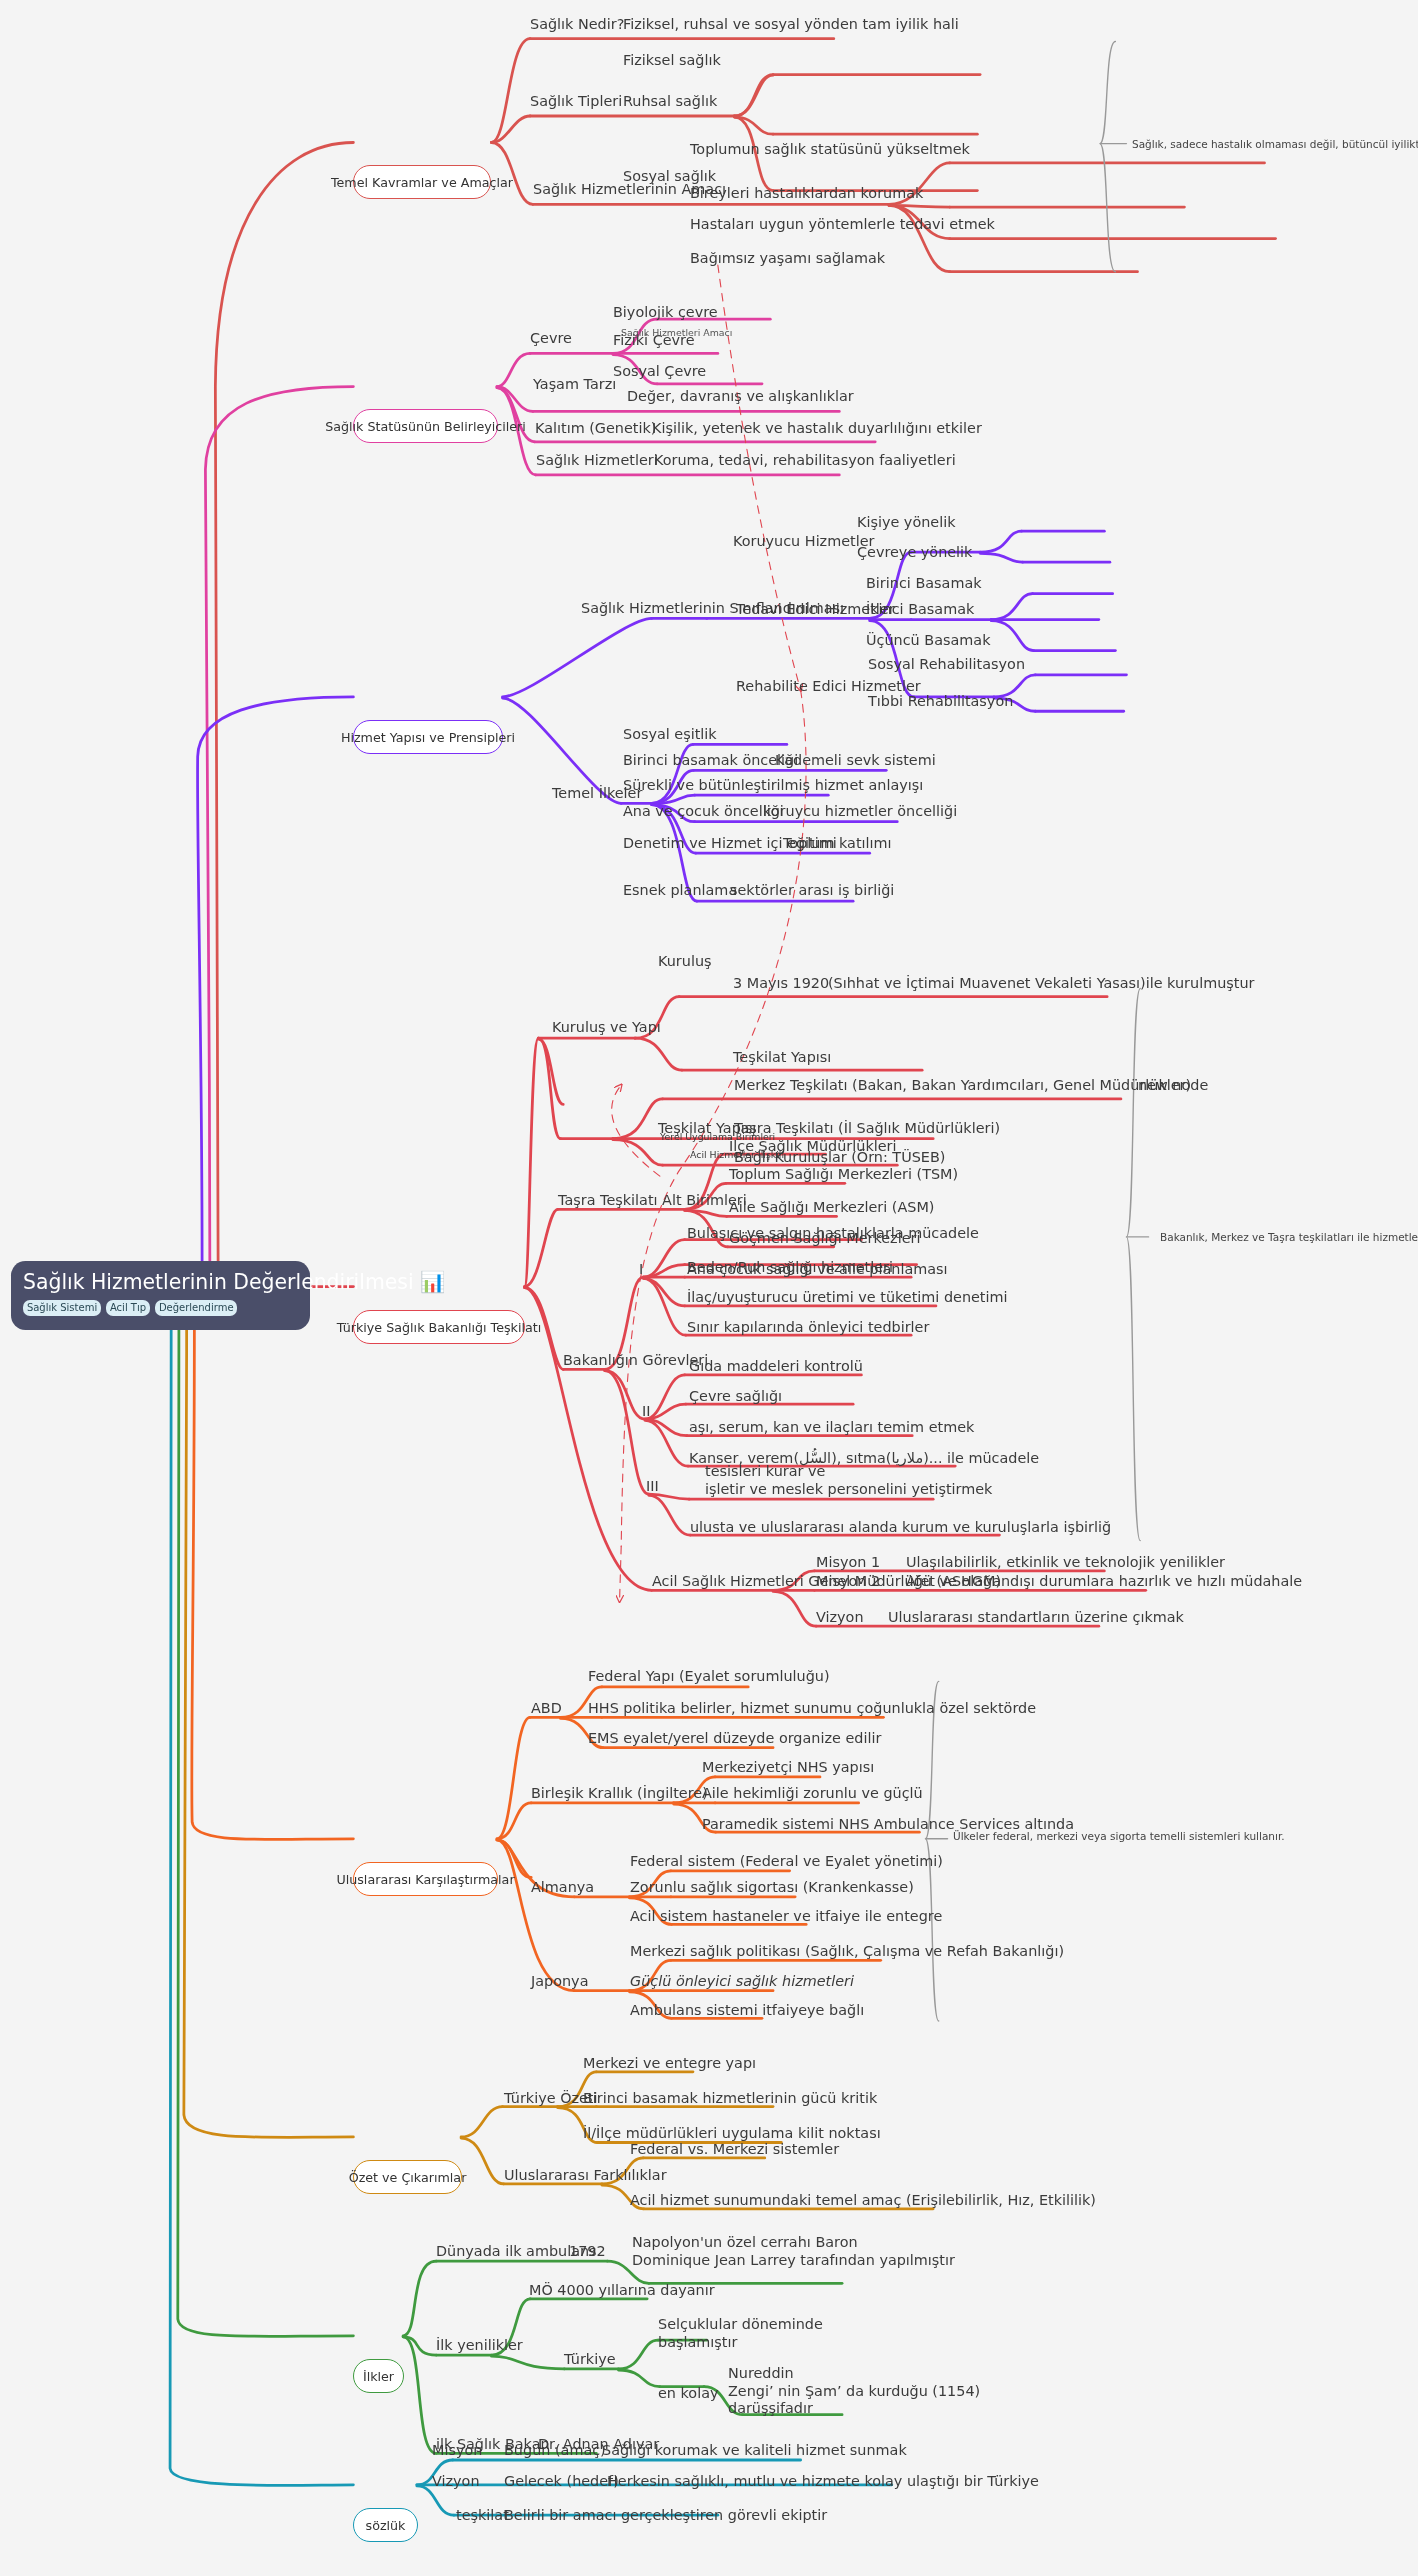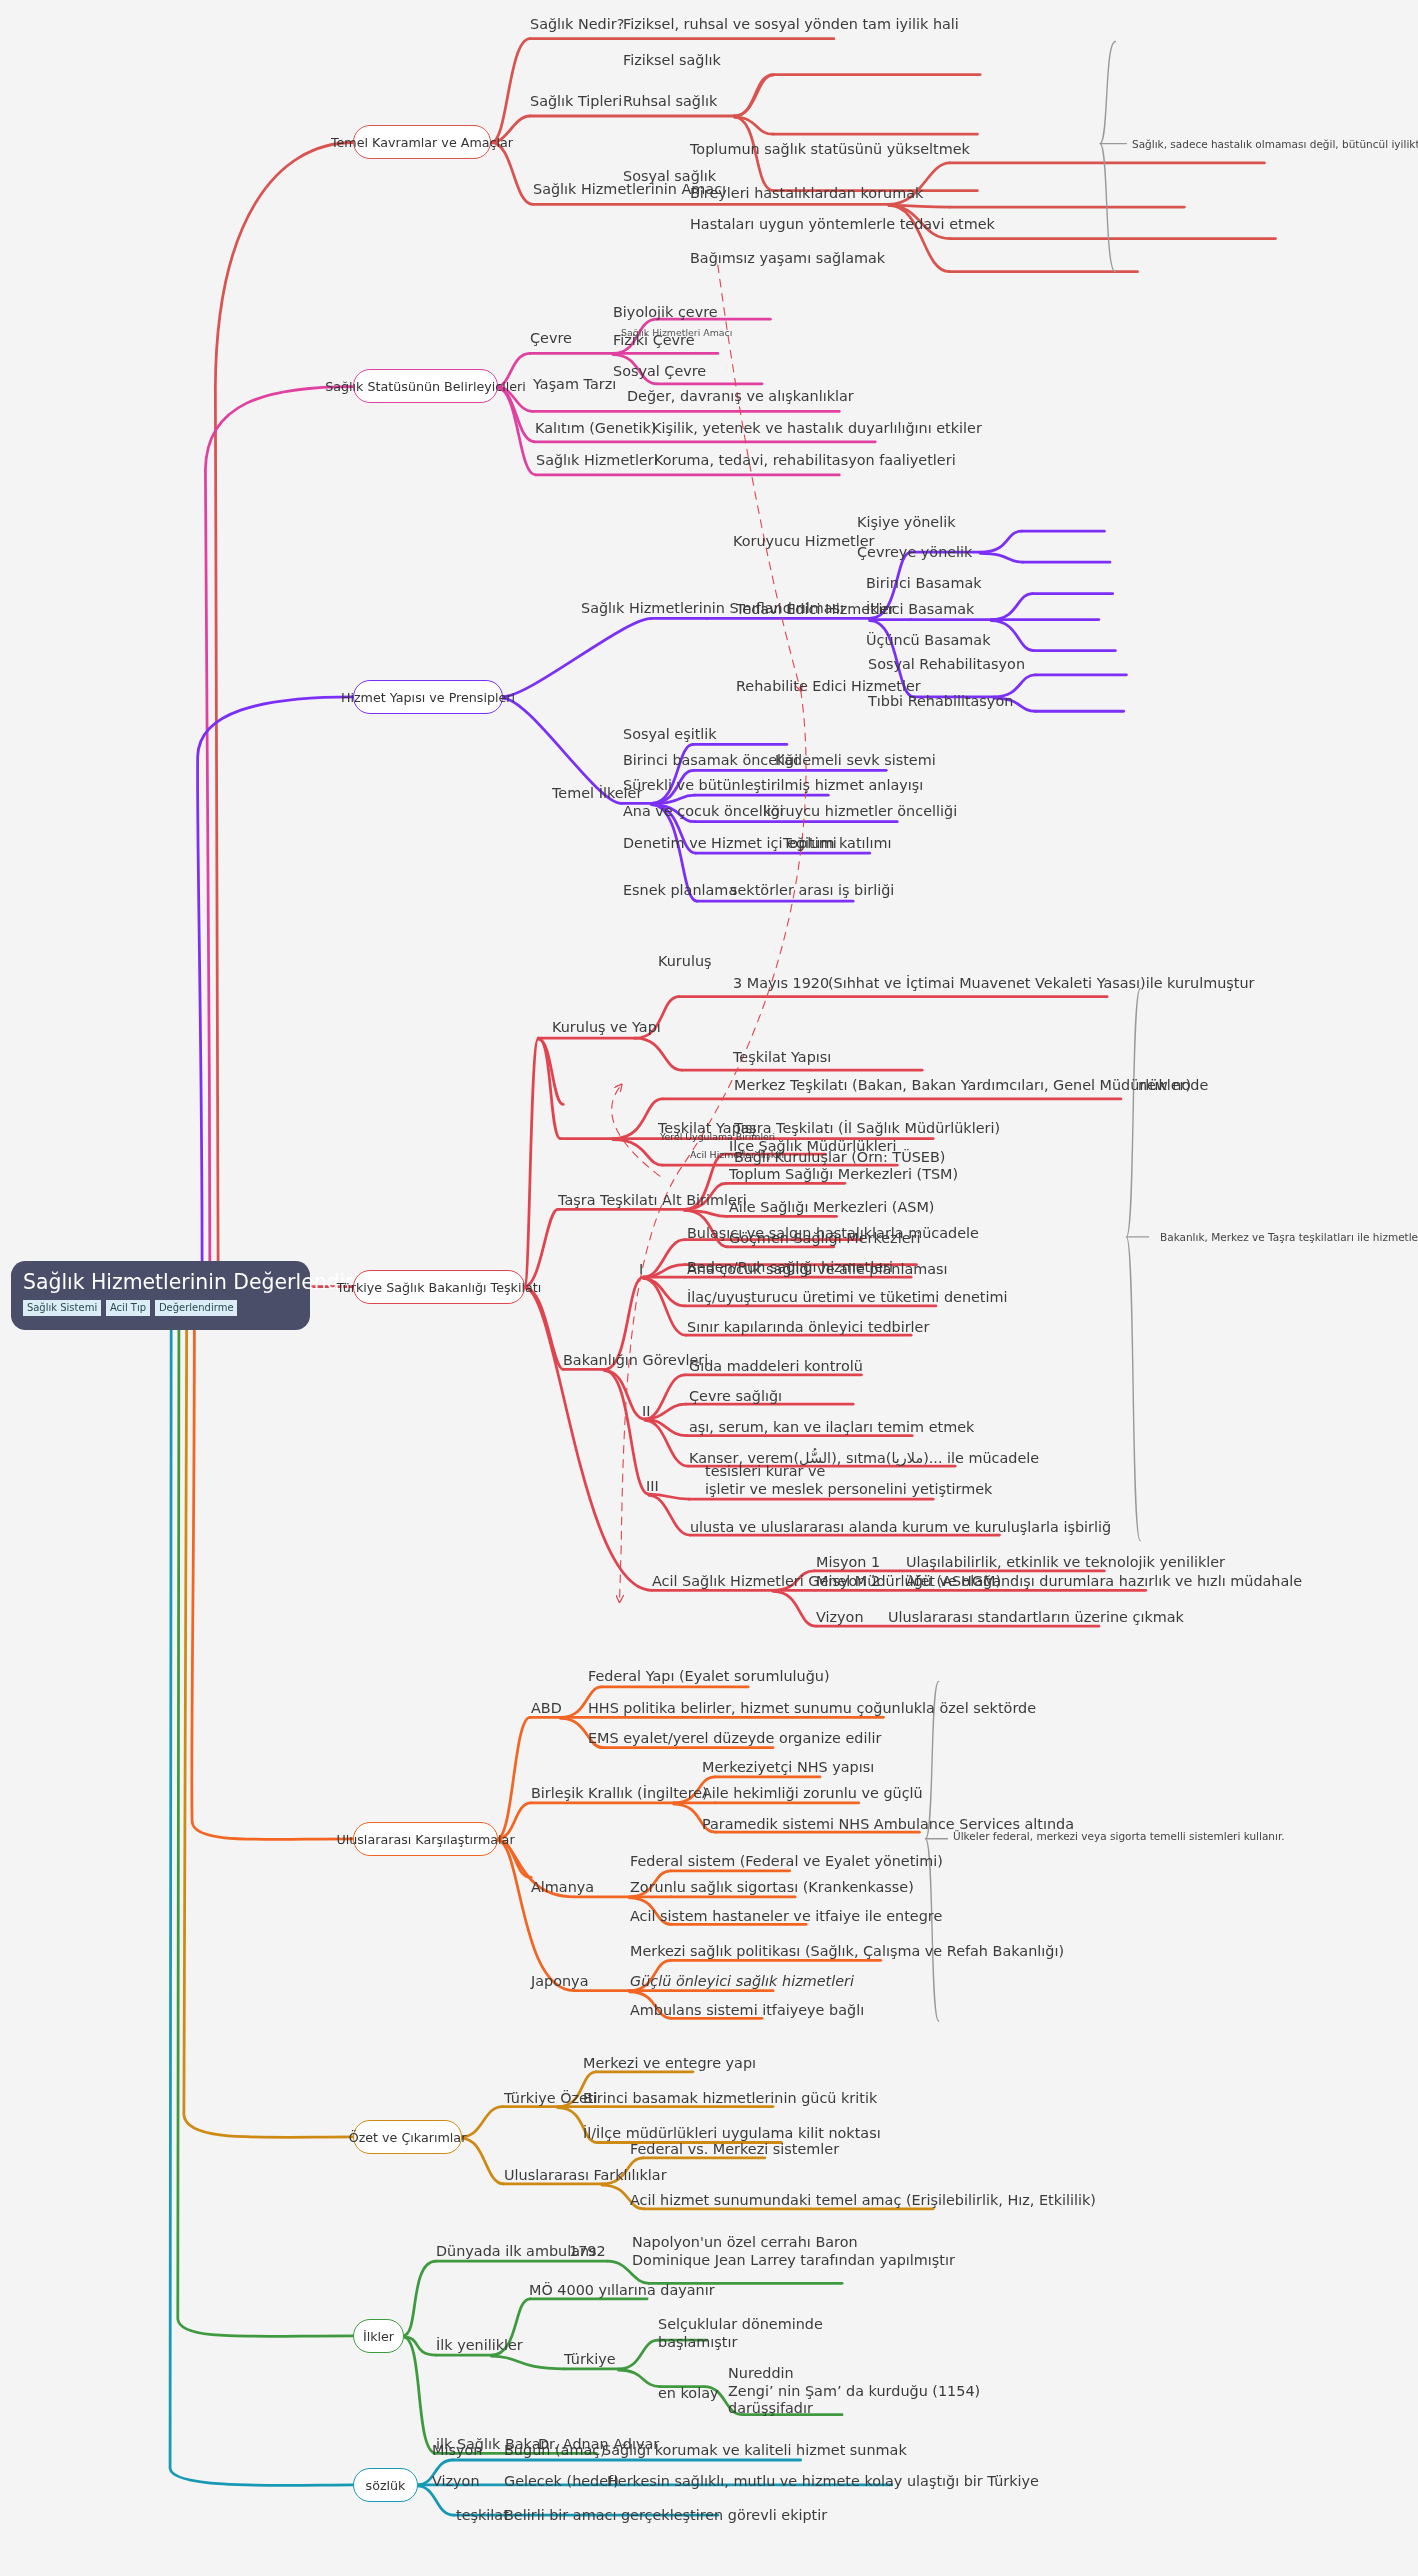--- a/index.html
+++ b/index.html
@@ -13,28 +13,29 @@
 
   
   .root{
     position:absolute;left:11px;top:1261px;width:299px;height:69px;
     background:#4a4e69;border-radius:14.4px;box-sizing:border-box;
     padding:7.7px 12px 5.5px 12px;color:#fff;
   }
   .root-title{font-size:20.4px;line-height:26.5px;white-space:nowrap;}
   .root-tags{display:flex;gap:5px;margin-top:5px;}
   .tag{background:#dbeef5;color:#2b4a55;font-size:10px;line-height:14.4px;
-       padding:0.6px 3.9px;border-radius:0;white-space:nowrap;}
+       padding:0.6px 3.9px;border-radius:7px;white-space:nowrap;}
 
   
   .l1{
     position:absolute;background:#fff;border:1.7px solid #000;border-radius:19px;
     display:flex;align-items:center;justify-content:center;
     font-size:12.7px;color:#333;white-space:nowrap;padding:0 10px;box-sizing:border-box;
     height:34px;
+    margin-top:40px;
   }
 
   
   .t{position:absolute;white-space:nowrap;color:#3b3b3b;}
   .t.multi{white-space:pre;}
   .s26{font-size:14.4px;line-height:17.7px;}
   .s17{font-size:9.4px;line-height:12px;}
 
   
   .note{position:absolute;font-size:10.5px;line-height:14px;color:#444;white-space:nowrap;}

